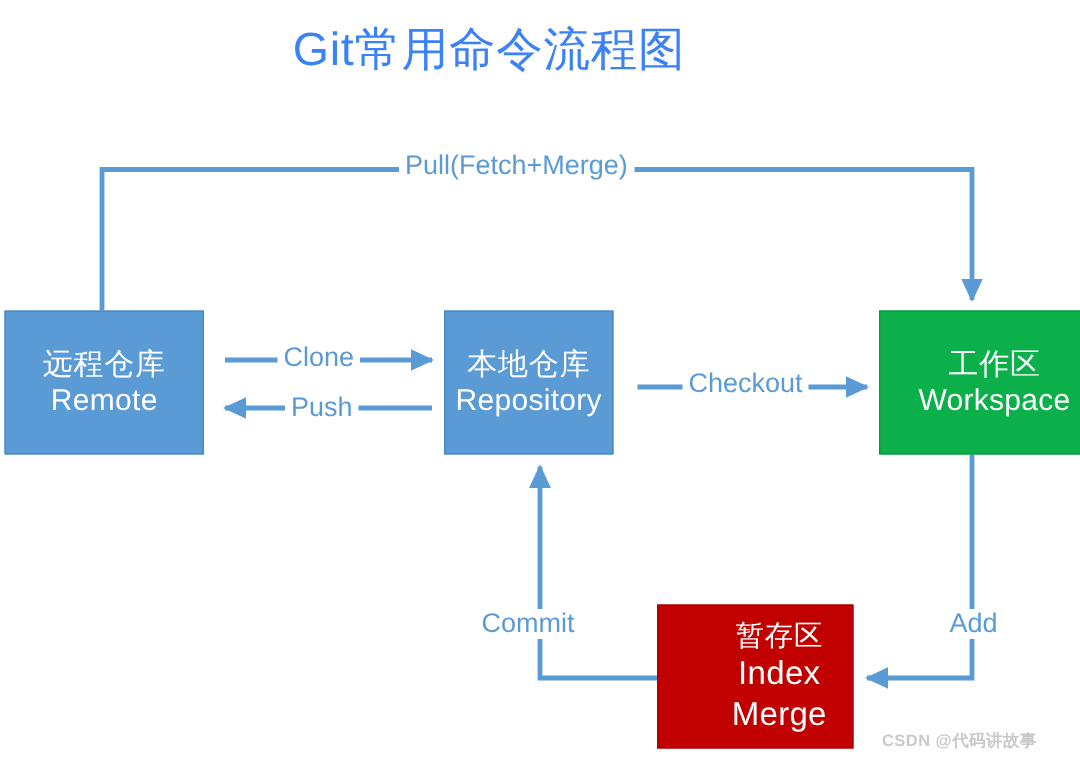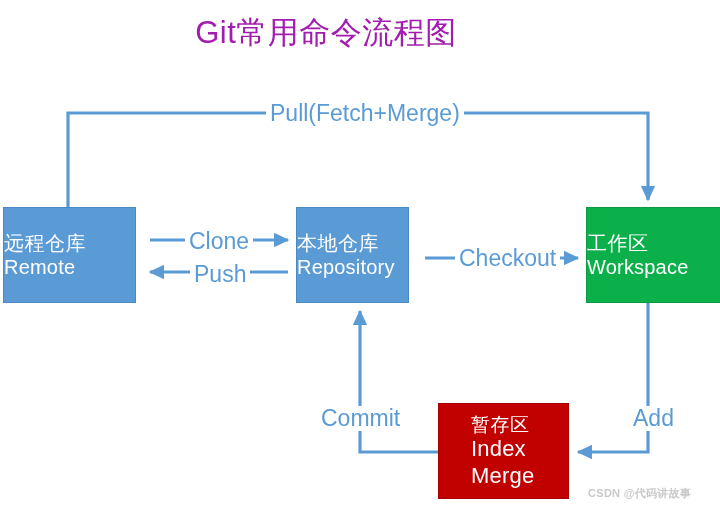--- a/index.html
+++ b/index.html
@@ -24,33 +24,33 @@
   }
 
   
   .title {
     position: absolute;
     left: 0;
     top: 12px;
     width: 652px;
     text-align: center;
     font-size: 31px;
-    color: #a21caf;
+    color: #3b82f6;
     letter-spacing: 0.5px;
     white-space: nowrap;
     font-weight: 400;
   }
 
   
   .node {
     position: absolute;
     box-sizing: border-box;
     display: flex;
     flex-direction: column;
-    align-items: flex-start;
+    align-items: center;
     justify-content: center;
     color: #ffffff;
     line-height: 1.22;
     text-align: center;
   }
   .node .cn {
     font-size: 20px;
     letter-spacing: 0.5px;
   }
   .node .en {
@@ -83,21 +83,21 @@
     border: 1px solid #A80000;
     padding-left: 32px;
   }
   .node-index .cn { font-size: 19px; }
   .node-index .en { font-size: 22px; }
 
   
   .edge-label {
     position: absolute;
     color: #5B9BD5;
-    font-size: 23px;
+    font-size: 18px;
     white-space: nowrap;
     background: #ffffff;
     padding: 0 4px;
     line-height: 1.1;
   }
   .label-pull     { left: 266px; top: 101px; }
   .label-clone    { left: 185px; top: 229px; }
   .label-push     { left: 190px; top: 262px; }
   .label-checkout { left: 455px; top: 246px; }
   .label-commit   { left: 317px; top: 406px; }

